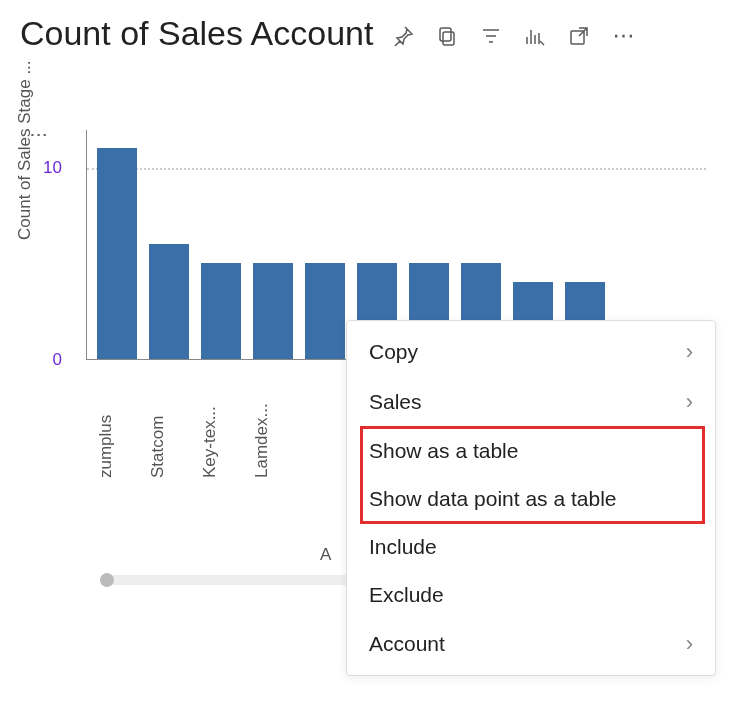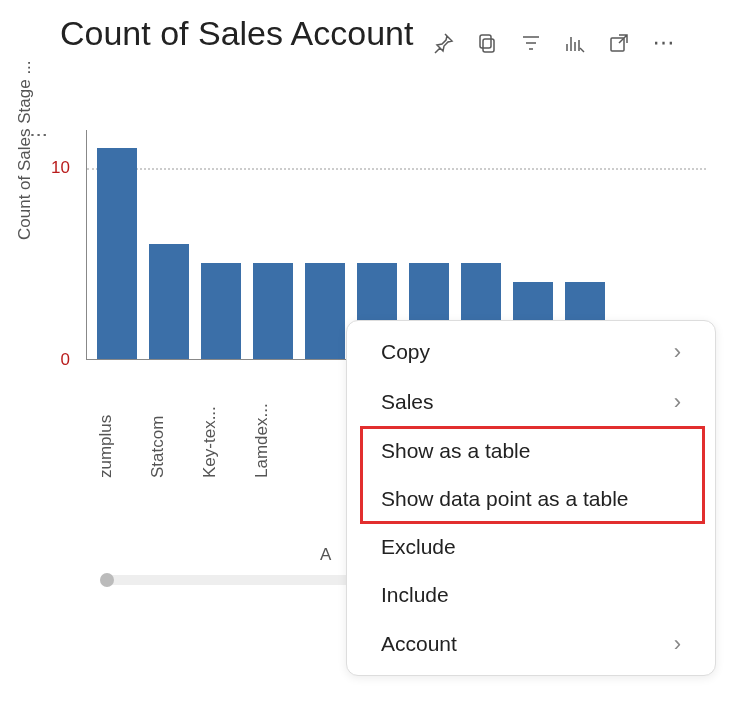--- a/index.html
+++ b/index.html
@@ -6,23 +6,22 @@
   body {
     font-family: "Segoe UI", Arial, sans-serif;
     background: #fff;
     width: 755px;
     height: 708px;
     position: relative;
     overflow: hidden;
   }
   .header {
     display: flex;
-    align-items: flex-end;
+    align-items: center;
     padding: 12px 20px 0 20px;
-    margin-left: 40px;
   }
   .title {
     font-size: 34px;
     font-weight: 400;
     color: #222;
     line-height: 1.25;
     flex: 0 0 auto;
     max-width: 420px;
   }
   .toolbar {
@@ -58,23 +57,23 @@
   }
   .y-ticks {
     position: absolute;
     left: 28px;
     top: 0;
     height: 230px;
     width: 30px;
   }
   .y-tick {
     position: absolute;
-    right: 8px;
-    font-size: 17px;
-    color: #b91c1c;
+    right: 16px;
+    font-size: 17px;
+    color: #6d28d9;
     text-align: right;
     width: 30px;
     transform: translateY(-50%);
   }
   .plot {
     position: absolute;
     left: 66px;
     top: 0;
     width: 620px;
     height: 230px;
@@ -143,23 +142,23 @@
     position: absolute;
     left: 0; top: -2px;
   }
   .context-menu {
     position: absolute;
     left: 346px;
     top: 320px;
     width: 370px;
     background: #fff;
     border: 1px solid #ddd;
-    border-radius: 12px;
+    border-radius: 4px;
     box-shadow: 0 2px 10px rgba(0,0,0,0.08);
-    padding: 6px 12px;
+    padding: 6px 0;
   }
   .menu-item {
     display: flex;
     align-items: center;
     justify-content: space-between;
     padding: 12px 22px;
     font-size: 21px;
     color: #222;
     cursor: pointer;
   }
@@ -270,24 +269,24 @@
       <span>Sales</span>
       <span class="menu-chevron">›</span>
     </div>
     <div class="menu-item">
       <span>Show as a table</span>
     </div>
     <div class="menu-item">
       <span>Show data point as a table</span>
     </div>
     <div class="menu-item">
+      <span>Include</span>
+    </div>
+    <div class="menu-item">
       <span>Exclude</span>
-    </div>
-    <div class="menu-item">
-      <span>Include</span>
     </div>
     <div class="menu-item">
       <span>Account</span>
       <span class="menu-chevron">›</span>
     </div>
   </div>
 
 <div class="highlight-box" style="left:360px; top:426px; width:345px; height:98px;"></div>
 
 </body></html>

